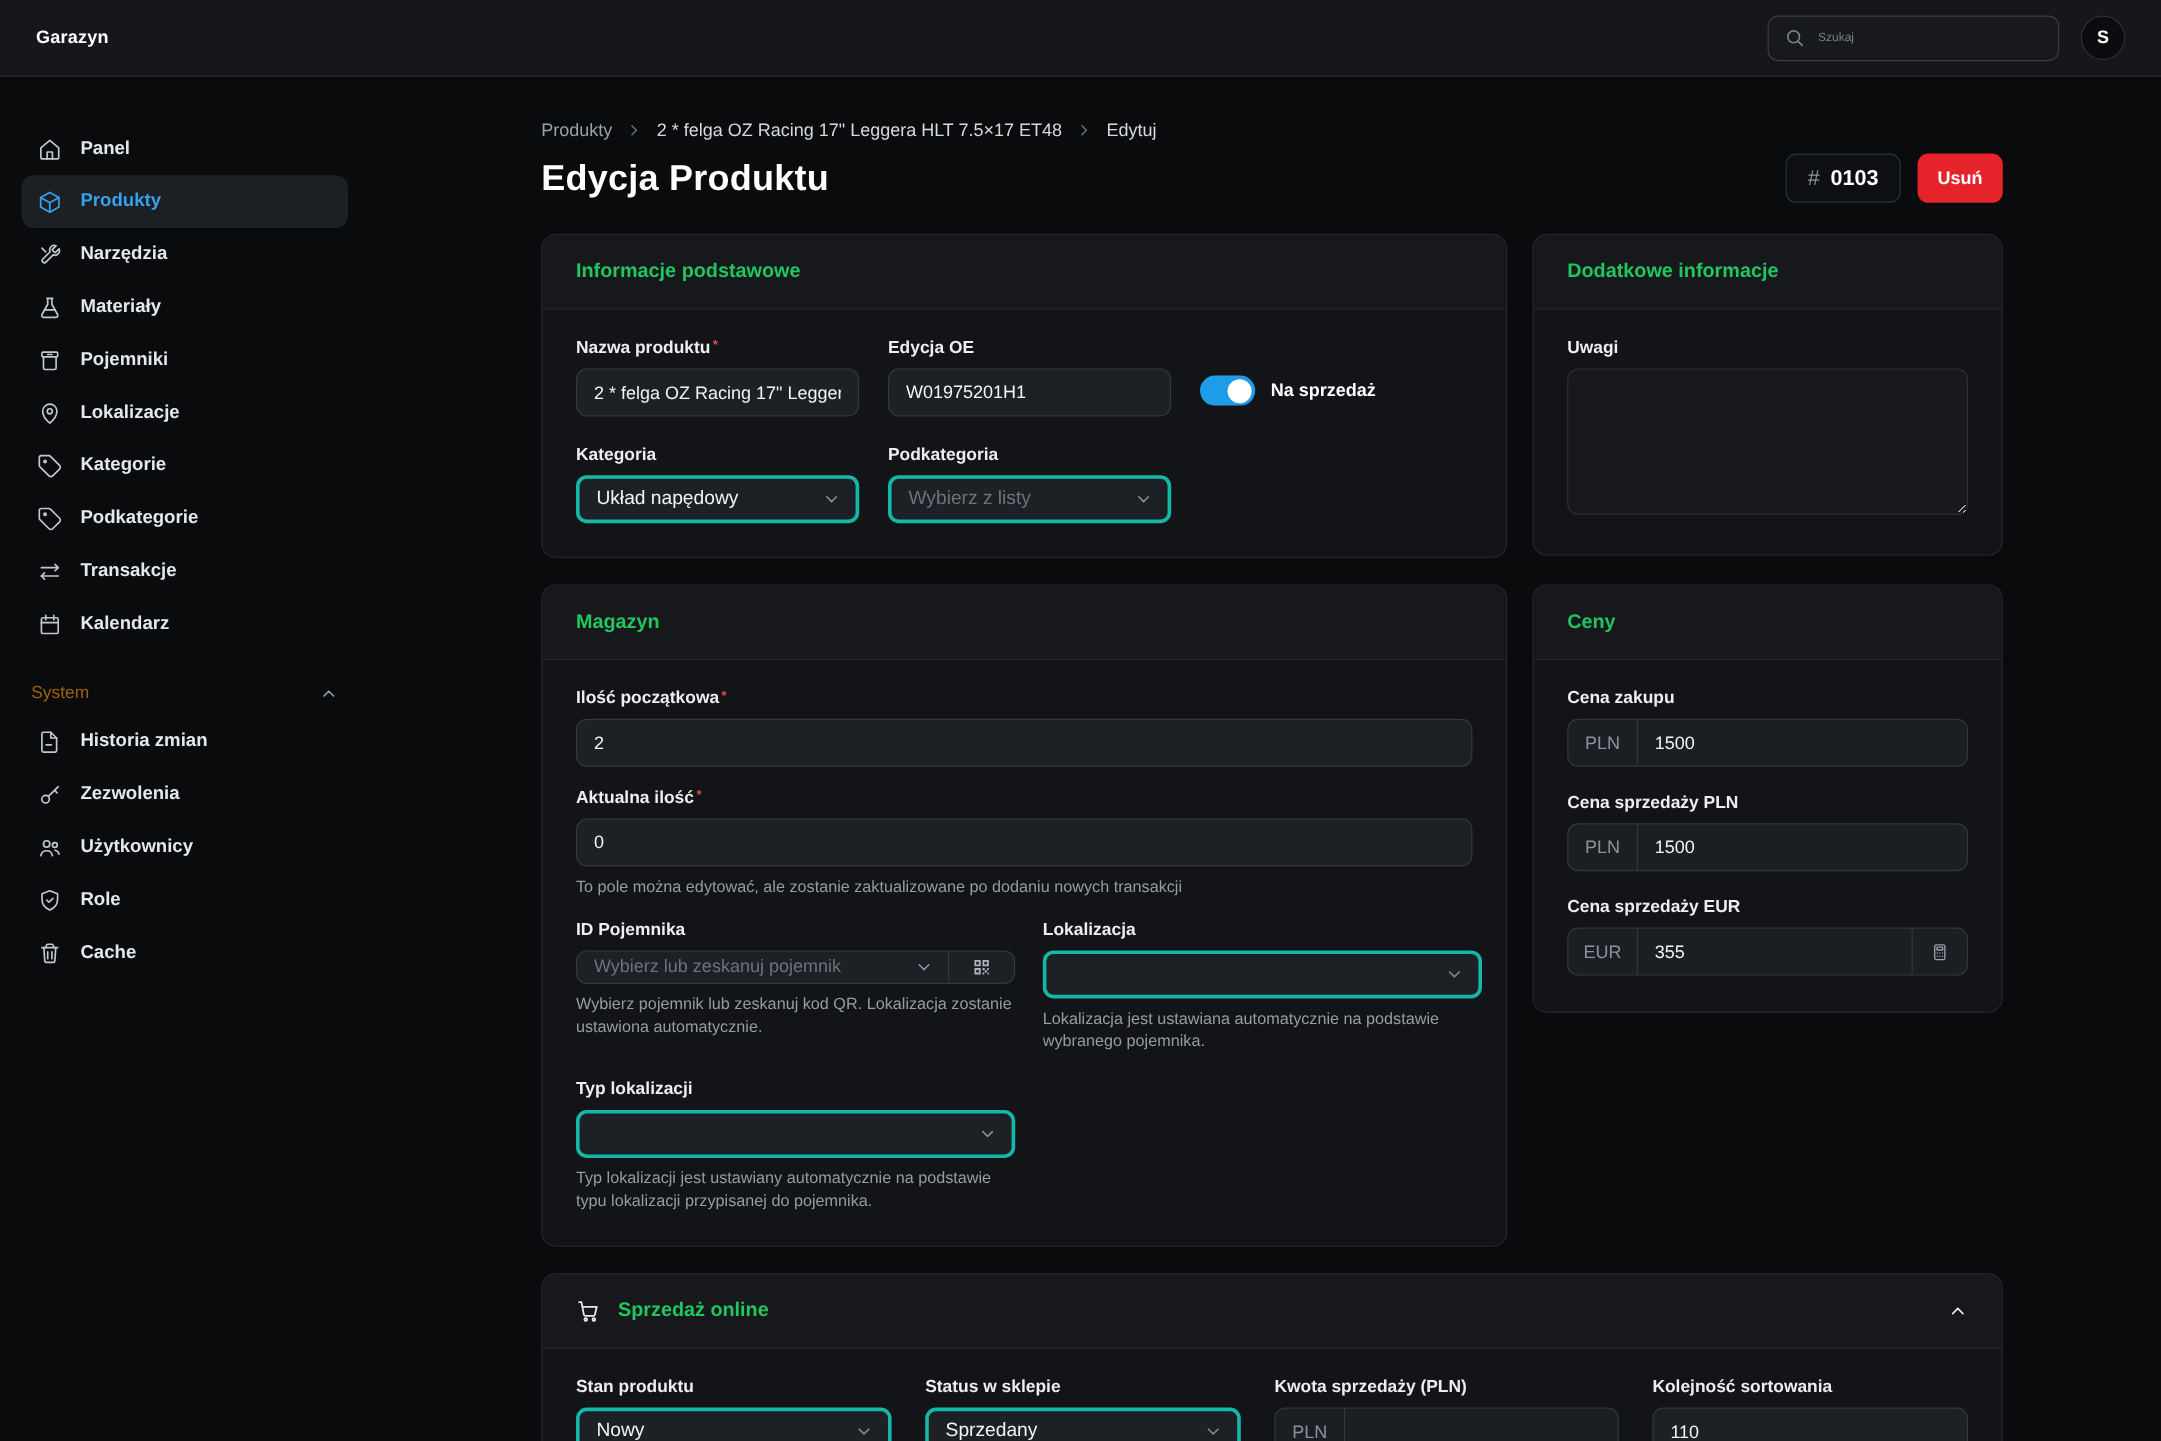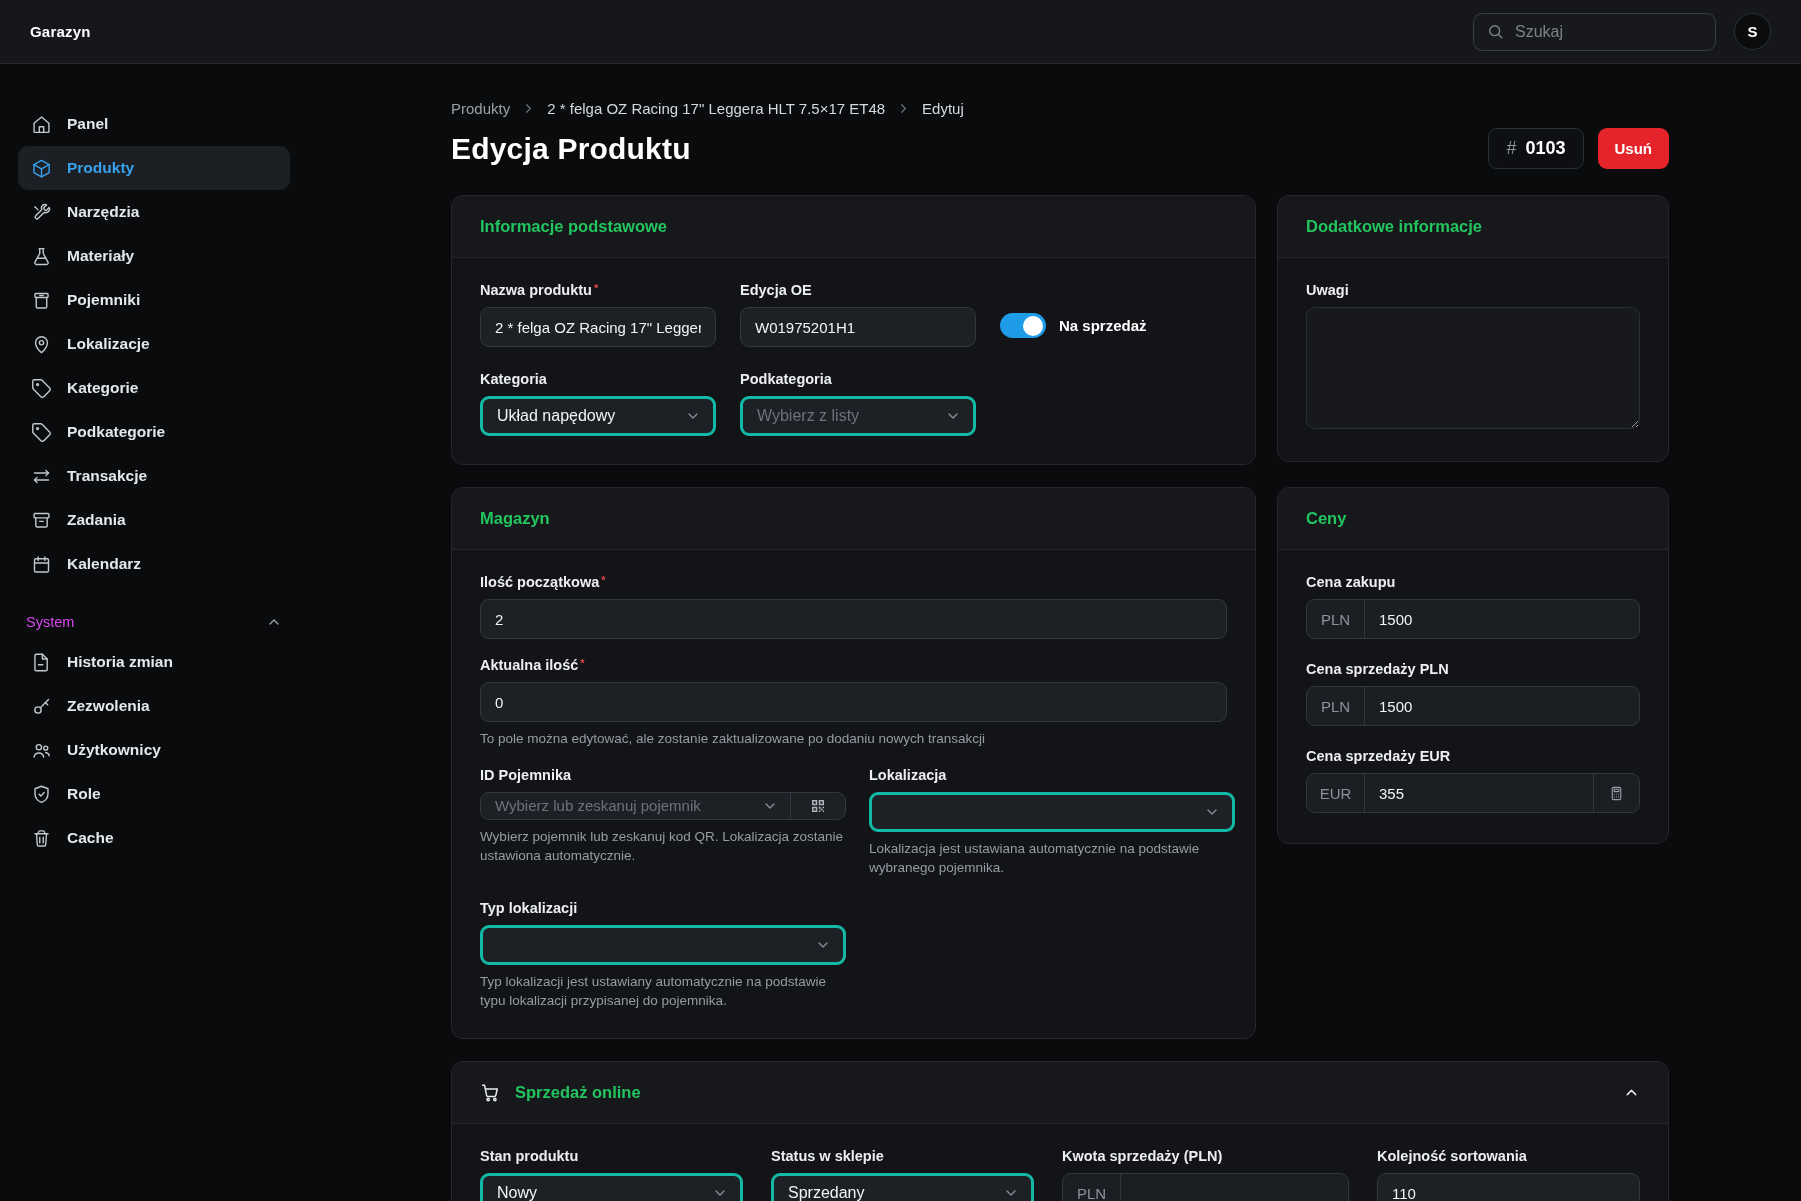--- a/index.html
+++ b/index.html
@@ -18,21 +18,21 @@
   }
   .brand { font-size:15px; font-weight:700; color:#ffffff; letter-spacing:.2px; }
   .topbar-right { margin-left:auto; display:flex; align-items:center; gap:18px; }
   .search {
     width:243px; height:38px; border:1px solid #3a3d43; border-radius:9px;
     display:flex; align-items:center; gap:10px; padding:0 12px; background:#17191c;
     color:#7c828a;
   }
   .search input {
     background:transparent; border:none; outline:none; color:#e8eaed;
-    font-size:16px; width:100%; font-family:inherit;
+    font-size:10px; width:100%; font-family:inherit;
   }
   .search input::placeholder { color:#7c828a; }
   .avatar {
     width:37px; height:37px; border-radius:50%; background:#0b0c0e;
     border:1px solid #2c2f34; color:#fff; display:flex; align-items:center;
     justify-content:center; font-size:15px; font-weight:700; cursor:pointer;
   }
 
   
   .layout { display:flex; height:1137px; }
@@ -42,21 +42,21 @@
   .nav-item {
     display:flex; align-items:center; gap:15px; height:44px; padding:0 13px;
     border-radius:10px; color:#e4e7eb; font-size:15.5px; font-weight:600;
     cursor:pointer; margin-bottom:0;
   }
   .nav-item svg { color:#c3c7cd; flex:none; }
   .nav-item.active { background:#1c1f24; color:#36a1ec; }
   .nav-item.active svg { color:#36a1ec; }
   .section-row {
     display:flex; align-items:center; justify-content:space-between;
-    padding:0 8px 0 8px; margin:28px 0 10px 0; color:#d946ef; font-size:14.5px;
+    padding:0 8px 0 8px; margin:28px 0 10px 0; color:#a16207; font-size:14.5px;
   }
   .section-row svg { color:#9aa0a8; cursor:pointer; }
 
   
   .main { flex:1; padding:36px 132px 0 143px; overflow:hidden; }
   .breadcrumb { display:flex; align-items:center; gap:11px; font-size:15px; color:#9aa0a8; }
   .breadcrumb .sep { color:#6b7077; display:flex; }
   .crumb { color:#9aa0a8; cursor:pointer; }
   .crumb.light { color:#d6d9dd; }
   .header-row { display:flex; align-items:center; justify-content:space-between; margin-top:11px; margin-bottom:26px; }
@@ -254,30 +254,20 @@
     <div class="nav-item">
       <span>
           <svg width="21" height="21" viewBox="0 0 24 24" fill="none" stroke="currentColor" stroke-width="1.6" stroke-linecap="round" stroke-linejoin="round">
             <path d="M4 8h16"></path>
             <path d="M17 5l3 3-3 3"></path>
             <path d="M20 16H4"></path>
             <path d="M7 13l-3 3 3 3"></path>
           </svg>
         </span>
       <span>Transakcje</span>
-    </div>
-    <div class="nav-item">
-      <span>
-          <svg width="21" height="21" viewBox="0 0 24 24" fill="none" stroke="currentColor" stroke-width="1.6" stroke-linecap="round" stroke-linejoin="round">
-            <rect x="3.5" y="4" width="17" height="5" rx="1"></rect>
-            <path d="M5.5 9v9a1.5 1.5 0 0 0 1.5 1.5h10A1.5 1.5 0 0 0 18.5 18V9"></path>
-            <path d="M10 13h4"></path>
-          </svg>
-        </span>
-      <span>Zadania</span>
     </div>
     <div class="nav-item">
       <span>
           <svg width="21" height="21" viewBox="0 0 24 24" fill="none" stroke="currentColor" stroke-width="1.6" stroke-linecap="round" stroke-linejoin="round">
             <rect x="4" y="5.5" width="16" height="15" rx="1.5"></rect>
             <path d="M4 10.2h16"></path>
             <path d="M8.2 3.3v4M15.8 3.3v4"></path>
           </svg>
         </span>
       <span>Kalendarz</span>

